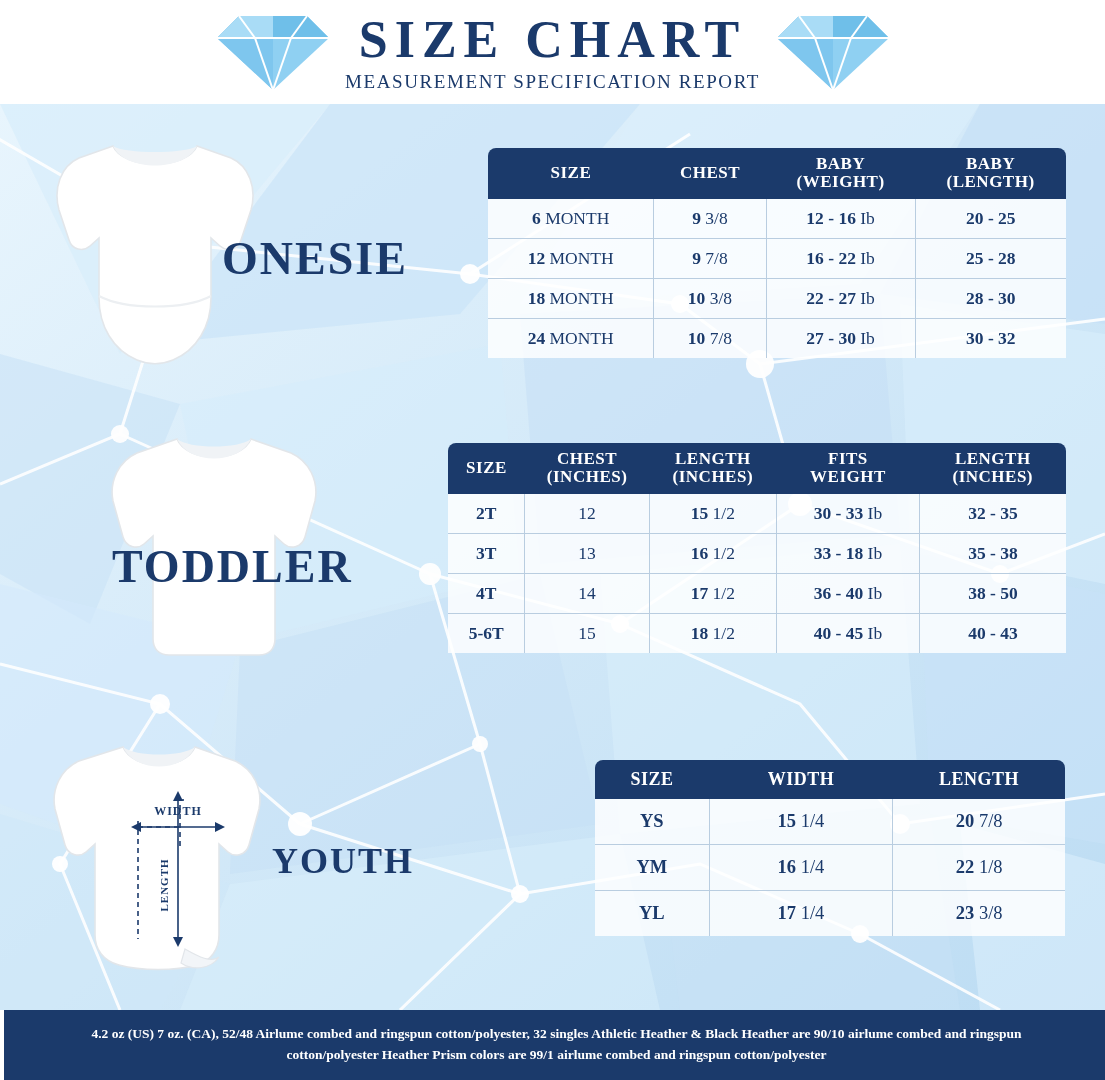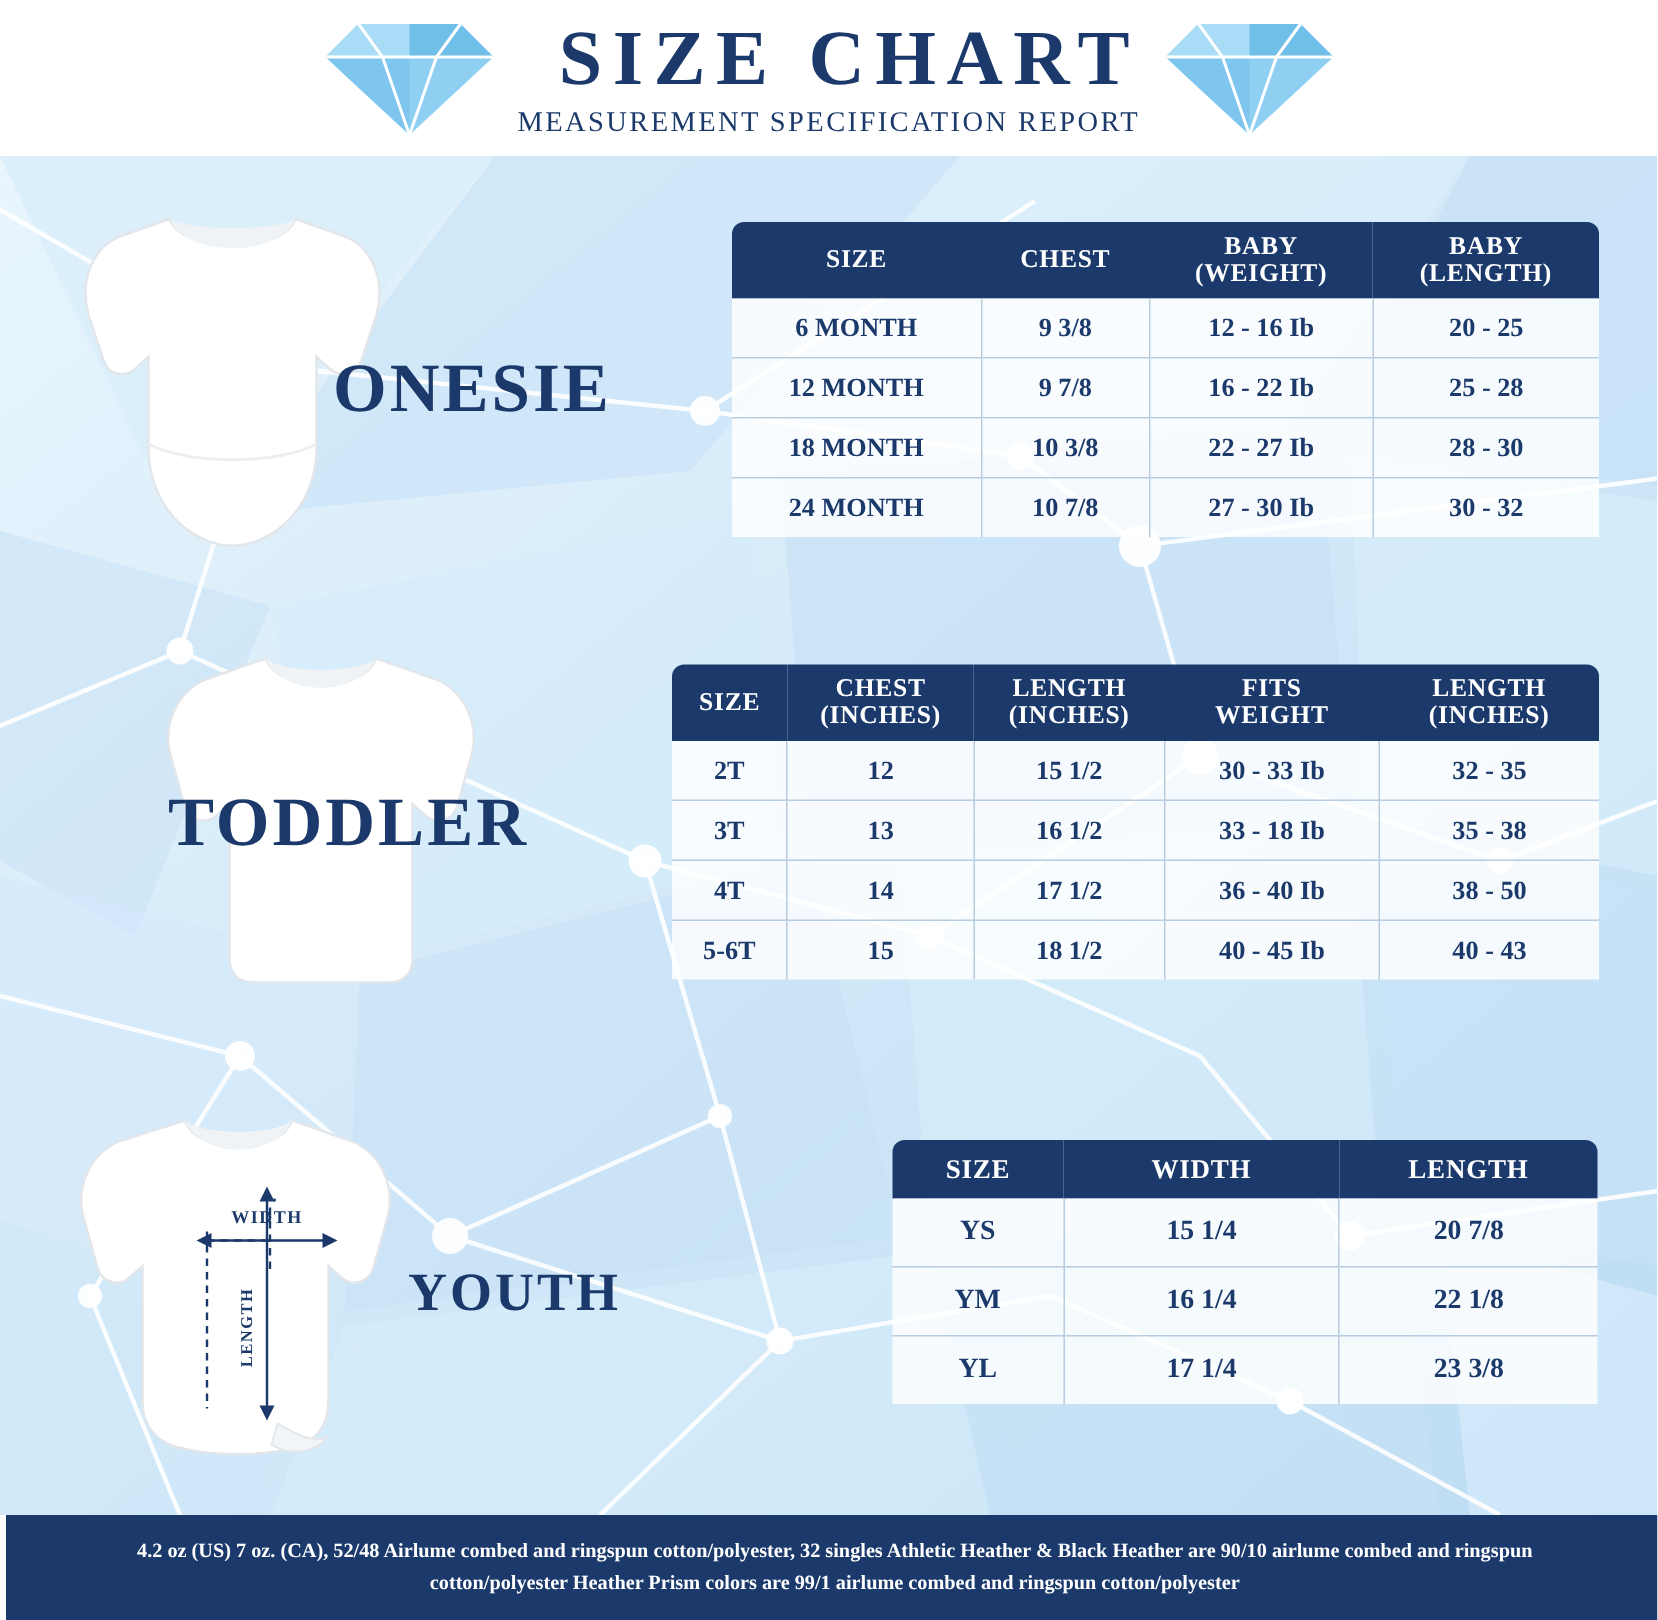--- a/index.html
+++ b/index.html
@@ -32,21 +32,21 @@
   }
   .header-inner {
     position: relative;
     width: 100%;
     height: 100%;
     display: flex;
     align-items: center;
     justify-content: center;
   }
   .title-block {
-    text-align: right;
+    text-align: center;
     line-height: 1;
   }
   .main-title {
     font-family: "Liberation Serif", serif;
     font-weight: bold;
     font-size: 52px;
     letter-spacing: 7px;
     color: #1b3a6b;
     margin: 0 0 6px 0;
     display: block;
@@ -106,21 +106,21 @@
   
   .section-label {
     position: absolute;
     font-family: "Liberation Serif", serif;
     font-weight: bold;
     color: #1b3a6b;
     letter-spacing: 2px;
     z-index: 4;
   }
   #label-onesie { left: 222px; top: 232px; font-size: 46px; }
-  #label-toddler { left: 112px; top: 521px; font-size: 46px; }
+  #label-toddler { left: 112px; top: 540px; font-size: 46px; }
   #label-youth { left: 272px; top: 840px; font-size: 36px; }
 
   
   .garment { position: absolute; z-index: 3; }
   #onesie-img { left: 35px; top: 128px; width: 240px; height: 250px; }
   #toddler-img { left: 95px; top: 425px; width: 235px; height: 245px; }
   #youth-img { left: 35px; top: 735px; width: 245px; height: 245px; }
 
   
   table {
@@ -145,21 +145,21 @@
     color: #1b3a6b;
     text-align: center;
     padding: 9px 4px;
     font-size: 17.5px;
     border-bottom: 1px solid #b9cde0;
     border-right: 1px solid #b9cde0;
   }
   table tbody tr:last-child td { border-bottom: none; }
   table tbody td:last-child { border-right: none; }
   td .b { font-weight: bold; }
-  td .n { font-weight: bold; }
+  td .n { font-weight: normal; }
 
   #table-onesie { left: 488px; top: 148px; width: 578px; }
   #table-onesie thead th:nth-child(1) { width: 170px; border-radius: 8px 0 0 0;}
   #table-onesie thead th:nth-child(2) { width: 110px; }
   #table-onesie thead th:nth-child(3) { width: 148px; }
   #table-onesie thead th:nth-child(4) { width: 150px; border-radius: 0 8px 0 0;}
 
   #table-toddler { left: 448px; top: 443px; width: 618px; }
   #table-toddler thead th:nth-child(1) { width: 74px; border-radius: 8px 0 0 0;}
   #table-toddler thead th:nth-child(2) { width: 123px; }

